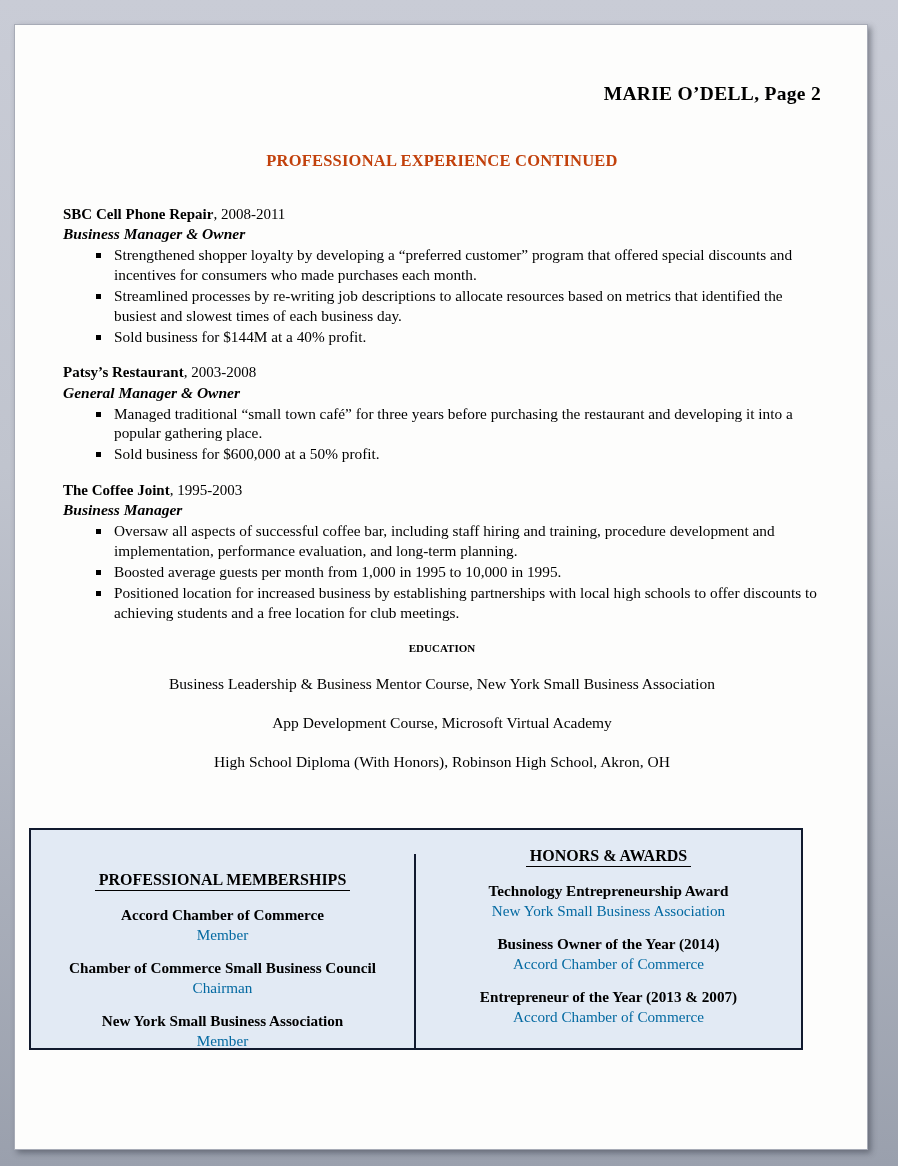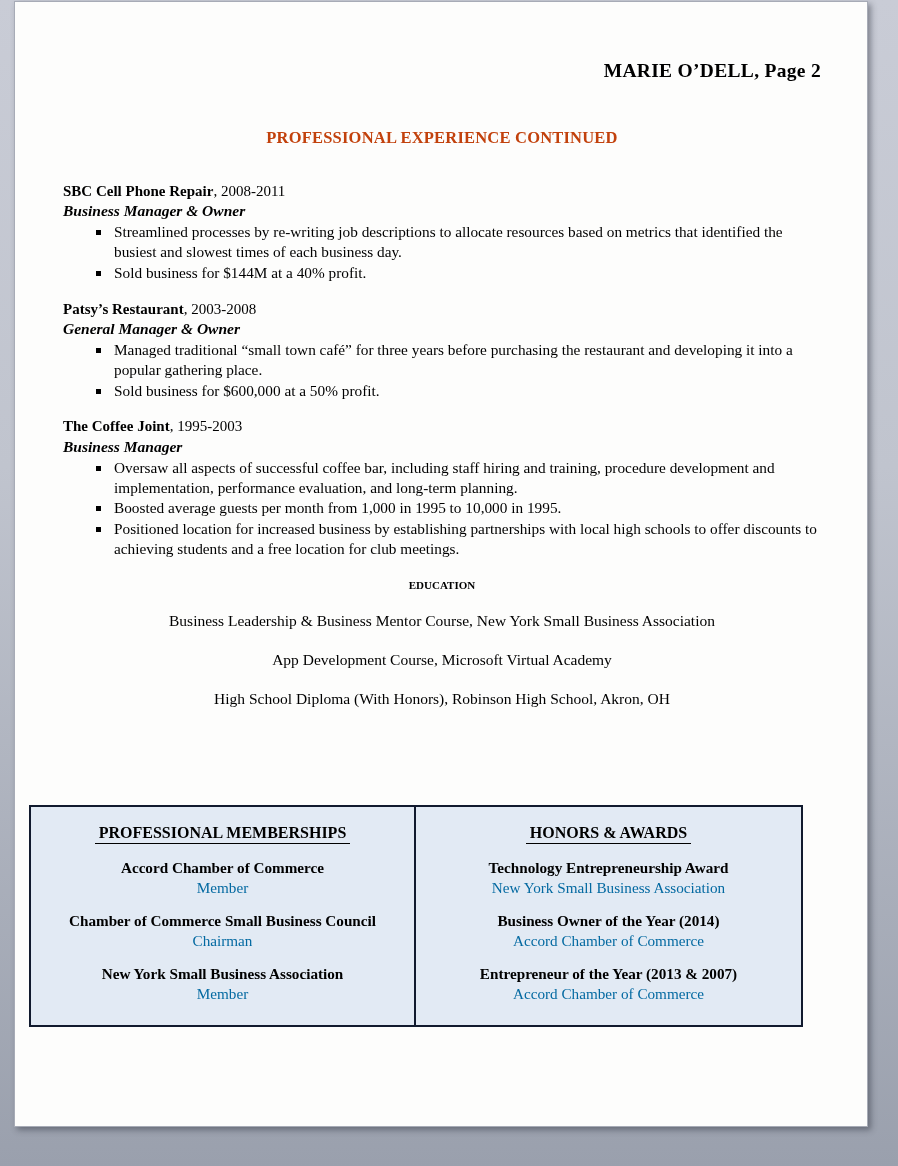--- a/index.html
+++ b/index.html
@@ -18,21 +18,21 @@
   #desk {
     position: absolute;
     inset: 0;
     background: linear-gradient(180deg, #c9ccd6 0%, #c0c4ce 40%, #9aa0ad 100%);
   }
 
   
   #page {
     position: absolute;
     left: 14px;
-    top: 1px;
+    top: 24px;
     width: 854px;
     height: 1126px;
     background: #fdfdfc;
     border: 1px solid #a7abb6;
     box-sizing: border-box;
     box-shadow: 3px 3px 6px rgba(40, 44, 55, 0.45);
   }
 
   .page-inner {
     position: absolute;
@@ -141,20 +141,21 @@
     box-sizing: border-box;
   }
   .tbl-col {
     flex: 1 1 50%;
     box-sizing: border-box;
     padding: 17px 10px 10px 10px;
     text-align: center;
   }
   .tbl-col.left {
     border-right: 2px solid #111a2e;
+    margin-top: 24px;
   }
   .tbl-head {
     font-weight: bold;
     font-size: 16px;
     color: #000;
     display: inline-block;
     border-bottom: 1.5px solid #000;
     padding: 0 4px 1px 4px;
     margin-bottom: 14px;
   }
@@ -185,21 +186,21 @@
 
       <div class="doc-header">MARIE O’DELL, Page 2</div>
 
       <div class="section-title">PROFESSIONAL EXPERIENCE CONTINUED</div>
 
       <div id="experience">
           <div class="job">
             <div class="job-company-line"><span class="job-company">SBC Cell Phone Repair</span><span class="job-dates">, 2008-2011</span></div>
             <div class="job-title">Business Manager &amp; Owner</div>
             <ul class="bullets">
-              <li><span class="sq"></span></li>
+              <li><span class="sq"></span><span>Strengthened shopper loyalty by developing a “preferred customer” program that offered special discounts and incentives for consumers who made purchases each month.</span></li>
               <li><span class="sq"></span><span>Streamlined processes by re-writing job descriptions to allocate resources based on metrics that identified the busiest and slowest times of each business day.</span></li>
               <li><span class="sq"></span><span>Sold business for $144M at a 40% profit.</span></li>
             </ul>
           </div>
           <div class="job">
             <div class="job-company-line"><span class="job-company">Patsy’s Restaurant</span><span class="job-dates">, 2003-2008</span></div>
             <div class="job-title">General Manager &amp; Owner</div>
             <ul class="bullets">
               <li><span class="sq"></span><span>Managed traditional “small town café” for three years before purchasing the restaurant and developing it into a popular gathering place.</span></li>
               <li><span class="sq"></span></li>

